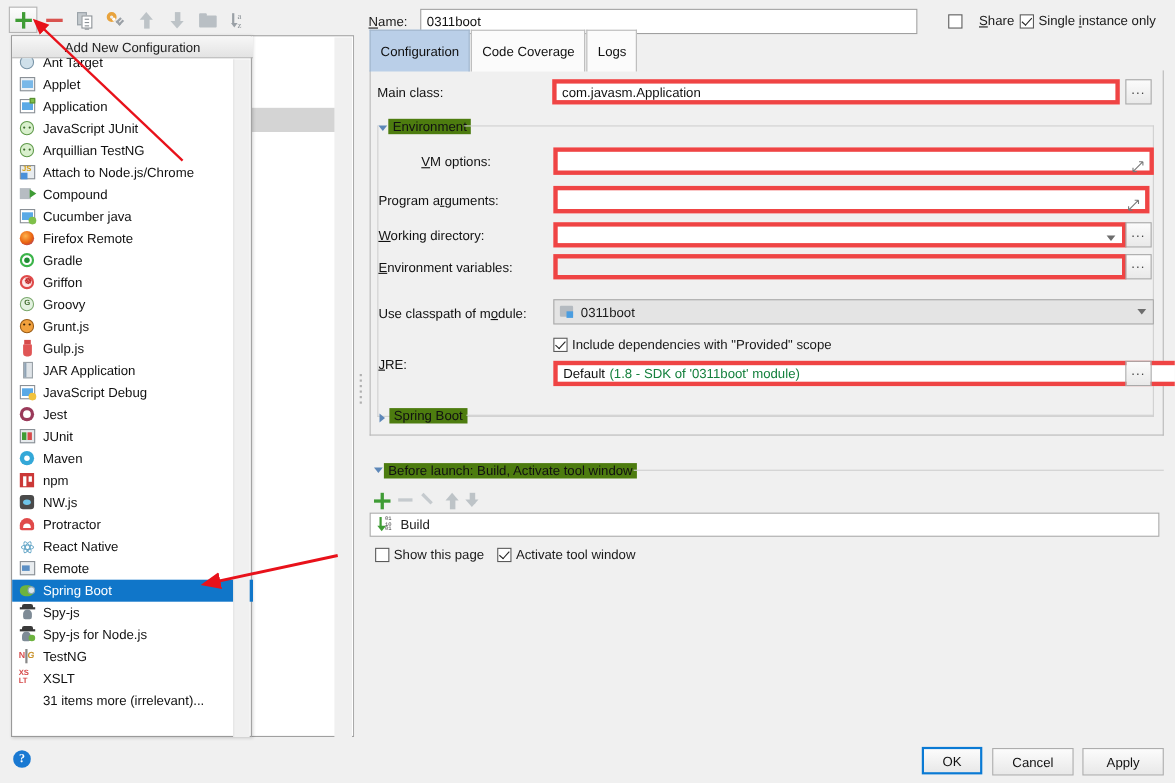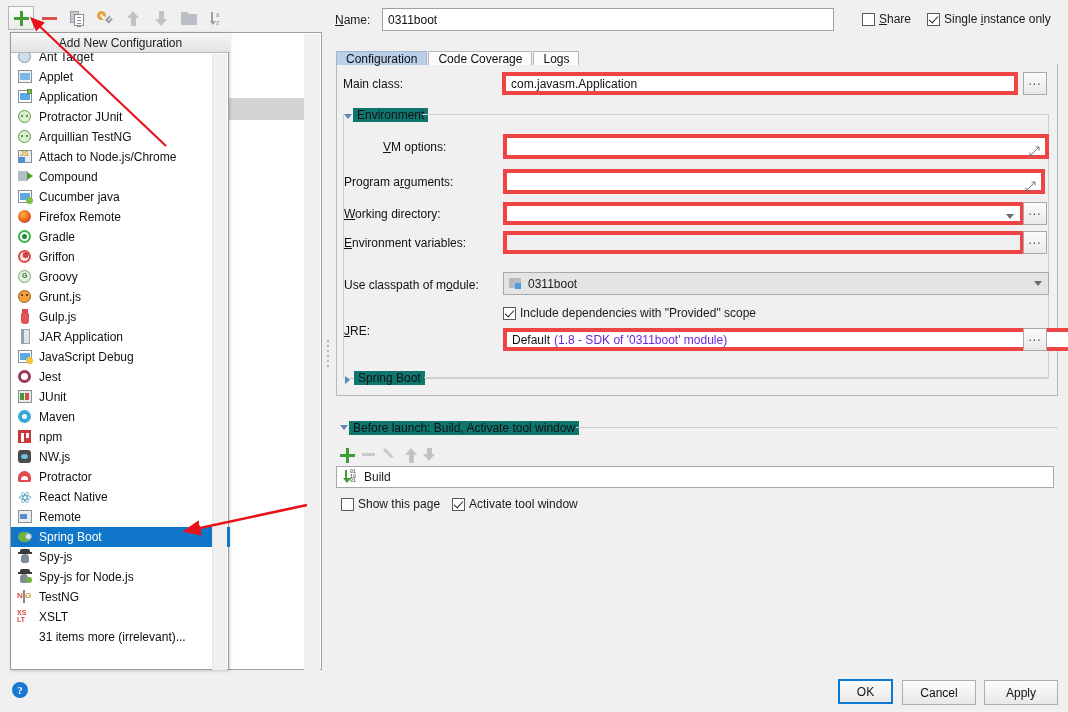--- a/index.html
+++ b/index.html
@@ -84,53 +84,53 @@
   .mini { position:absolute; font-size:7px; font-weight:bold; line-height:8px; }
 
   
   .name-label { position:absolute; left:335px; top:13px; font-size:12px; }
   .name-label u { text-decoration:underline; }
   .name-input { position:absolute; left:382px; top:8px; width:452px; height:23px; background:#fff; border:1px solid #a0a0a0; padding:3px 5px; font-size:12px; color:#111; display:flex; align-items:center; }
 
   .cb { display:inline-flex; align-items:center; font-size:12px; }
   .cb .box { width:13px; height:13px; border:1px solid #5a5a5a; background:#fff; margin-right:4px; position:relative; flex:0 0 13px; }
   .cb .box.checked::after { content:""; position:absolute; left:3px; top:0px; width:4px; height:8px; border:solid #222; border-width:0 1.6px 1.6px 0; transform: rotate(42deg); }
-  .share-cb { position:absolute; left:862px; top:12px; }
+  .share-cb { position:absolute; left:862px; top:12px;gap:11px; }
   .single-cb { position:absolute; left:927px; top:12px; }
 
   
   .tabs { position:absolute; left:336px; top:43px; height:22px; display:flex; align-items:flex-end; z-index:3;}
-  .tab { height:14px; padding:0 9px; display:flex; align-items:center; font-size:12px;
+  .tab { height:38px; padding:0 9px; display:flex; align-items:center; font-size:12px;
          border:1px solid #b8b8b8; border-bottom:none; background:#fbfbfb; margin-right:1px; color:#111;}
   .tab.active { background:#bacfe8; border-color:#a2b6cc; }
 
   .panel { position:absolute; left:336px; top:64px; width:722px; height:332px; background:#f0f0f0; border:1px solid #b8b8b8; border-top:none; }
 
   .f-label { position:absolute; font-size:12px; color:#111; }
   .f-label u { text-decoration:underline; }
   .txt { position:absolute; background:#fff; border:4px solid #ef4444; height:23px; padding:3px 5px; font-size:12px; display:flex; align-items:center; color:#111; }
   .txt.disabled { background:#f0f0f0; }
   .btn-dots { position:absolute; width:24px; height:23px; background:linear-gradient(#fbfbfb,#e9e9e9); border:1px solid #a9a9a9;
       display:flex; align-items:center; justify-content:center; font-size:12px; color:#444; letter-spacing:1px; padding-bottom:5px;}
   .expand-ic { position:absolute; right:4px; top:6px; width:11px; height:11px; color:#777; font-size:11px; line-height:11px;}
   .expand-ic svg { display:block; }
   .chev { position:absolute; right:6px; top:8px; width:0;height:0;
       border-left:4px solid transparent; border-right:4px solid transparent; border-top:5px solid #6d6d6d; }
 
   .sep { position:absolute; height:1px; background:#cfcfcf; }
-  .sect-title { position:absolute; font-size:12px; color:#111; background:#0f766e; padding:0 4px; }
+  .sect-title { position:absolute; font-size:12px; color:#111; background:#4d7c0f; padding:0 4px; }
   .tri-down { position:absolute; width:0;height:0; border-left:4px solid transparent; border-right:4px solid transparent; border-top:5px solid #5d87b8; }
   .tri-right { position:absolute; width:0;height:0; border-top:4px solid transparent; border-bottom:4px solid transparent; border-left:5px solid #5d87b8; }
 
   .combo { position:absolute; background:#e4e4e4; border:1px solid #a9a9a9; height:23px; display:flex; align-items:center; padding-left:5px; font-size:12px;}
   .mod-ico { width:14px; height:13px; position:relative; margin-right:5px; flex:0 0 14px; }
   .mod-ico::before { content:""; position:absolute; left:0; top:1px; width:12px; height:10px; background:#b4bac0; border-radius:1px; }
   .mod-ico::after { content:""; position:absolute; left:6px; top:6px; width:6px; height:6px; background:#4a9de0; }
 
-  .jre-txt .muted { color:#6d28d9; }
+  .jre-txt .muted { color:#15803d; }
 
   
   .bl-toolbar { position:absolute; left:340px; top:443px; height:22px; display:flex; align-items:center; gap:7px; }
   .bl-list { position:absolute; left:336px; top:466px; width:718px; height:22px; background:#fff; border:1px solid #a9a9a9; display:flex; align-items:center; padding-left:6px; font-size:12px; }
   .build-ico { position:relative; width:16px; height:14px; margin-right:5px; flex:0 0 16px; }
   .build-ico .arw::before { content:""; position:absolute; left:2px; top:0; width:2px; height:9px; background:#3f9c35; }
   .build-ico .arw::after { content:""; position:absolute; left:0; top:8px; border-left:4px solid transparent; border-right:4px solid transparent; border-top:5px solid #3f9c35; }
   .build-ico .bits { position:absolute; left:7px; top:0; font-size:5px; line-height:4.6px; color:#3a3a3a; font-family:"Liberation Mono", monospace; }
 
   .pencil { position:relative; width:14px;height:14px; }
@@ -231,21 +231,21 @@
               <span style="position:absolute;left:10px;top:0px;width:5px;height:5px;background:#7fc04a;border:1px solid #5a8f33;"></span>
             </span>
             <span class="mi-label">Application</span>
           </div>
           <div class="mi">
             <span class="mi-ico">
               <span class="circ" style="background:#d9f0cd;border:1.5px solid #5f9a4a;"></span>
               <span style="position:absolute;left:4px;top:6px;width:2px;height:2px;background:#3c6b2c;border-radius:50%;"></span>
               <span style="position:absolute;left:9px;top:6px;width:2px;height:2px;background:#3c6b2c;border-radius:50%;"></span>
             </span>
-            <span class="mi-label">Protractor JUnit</span>
+            <span class="mi-label">JavaScript JUnit</span>
           </div>
           <div class="mi">
             <span class="mi-ico">
               <span class="circ" style="background:#d9f0cd;border:1.5px solid #5f9a4a;"></span>
               <span style="position:absolute;left:4px;top:6px;width:2px;height:2px;background:#3c6b2c;border-radius:50%;"></span>
               <span style="position:absolute;left:9px;top:6px;width:2px;height:2px;background:#3c6b2c;border-radius:50%;"></span>
             </span>
             <span class="mi-label">Arquillian TestNG</span>
           </div>
           <div class="mi">

